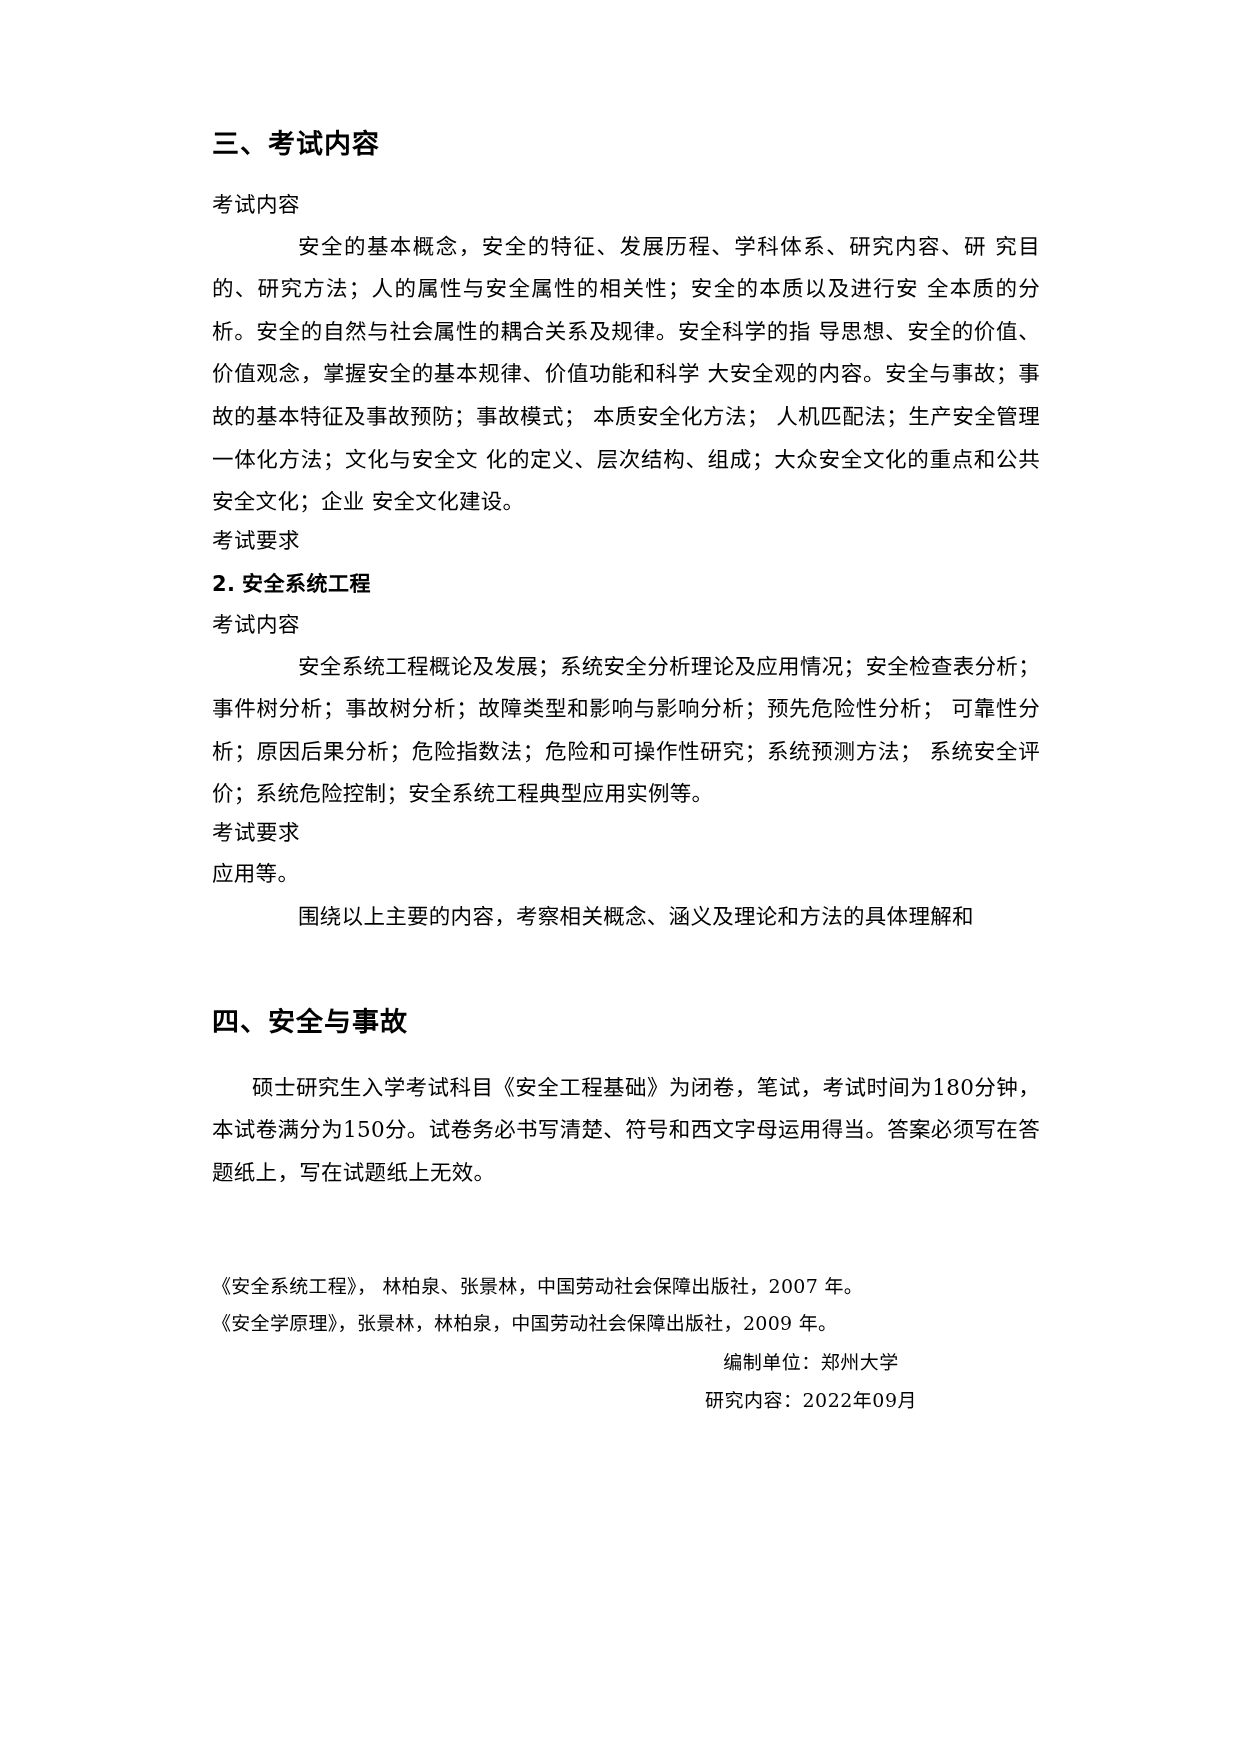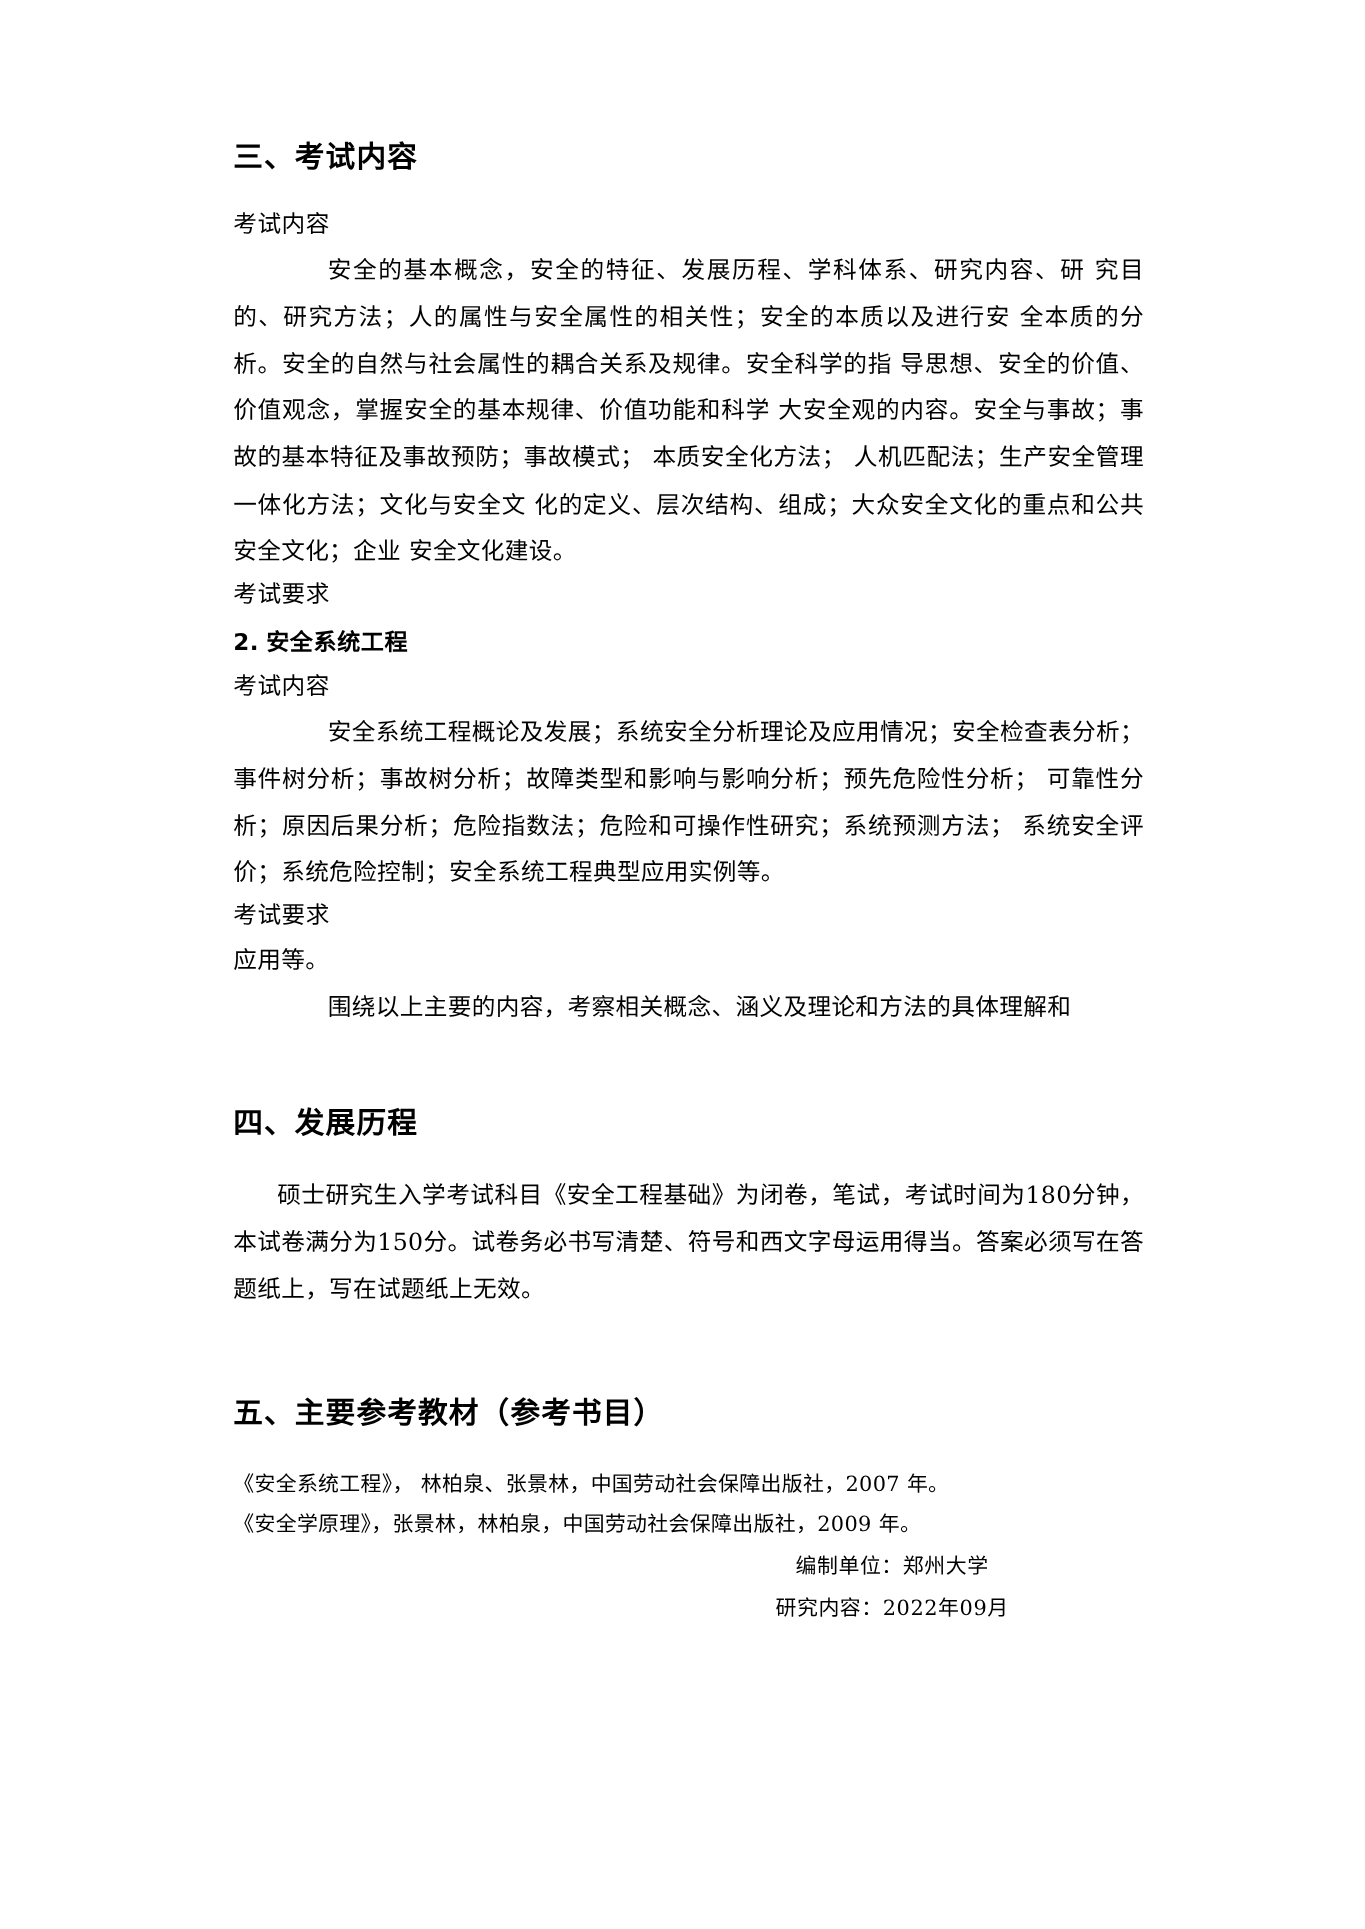--- a/index.html
+++ b/index.html
@@ -129,27 +129,26 @@
 
     <p class="para">安全系统工程概论及发展；系统安全分析理论及应用情况；安全检查表分析；事件树分析；事故树分析；故障类型和影响与影响分析；预先危险性分析； 可靠性分析；原因后果分析；危险指数法；危险和可操作性研究；系统预测方法； 系统安全评价；系统危险控制；安全系统工程典型应用实例等。</p>
 
     <p class="label">考试要求</p>
 
     <p class="para noindent">应用等。</p>
     <p class="para hang2">围绕以上主要的内容，考察相关概念、涵义及理论和方法的具体理解和</p>
 
     <div class="gap-lg"></div>
 
-    <h1 class="h-major">四、发展历程</h1>
+    <h1 class="h-major">四、安全与事故</h1>
 
     <p class="para small-indent">硕士研究生入学考试科目《安全工程基础》为闭卷，笔试，考试时间为180分钟，本试卷满分为150分。试卷务必书写清楚、符号和西文字母运用得当。答案必须写在答题纸上，写在试题纸上无效。</p>
 
     <div class="gap-xl"></div>
 
-    <h1 class="h-major">五、主要参考教材（参考书目）</h1>
 
     <p class="ref-line">《安全系统工程》， 林柏泉、张景林，中国劳动社会保障出版社，2007 年。</p>
     <p class="ref-line">《安全学原理》，张景林，林柏泉，中国劳动社会保障出版社，2009 年。</p>
 
     <p class="sign-line">编制单位：郑州大学</p>
     <p class="sign-line">研究内容：2022年09月</p>
 
   </div>
 </div>
 

